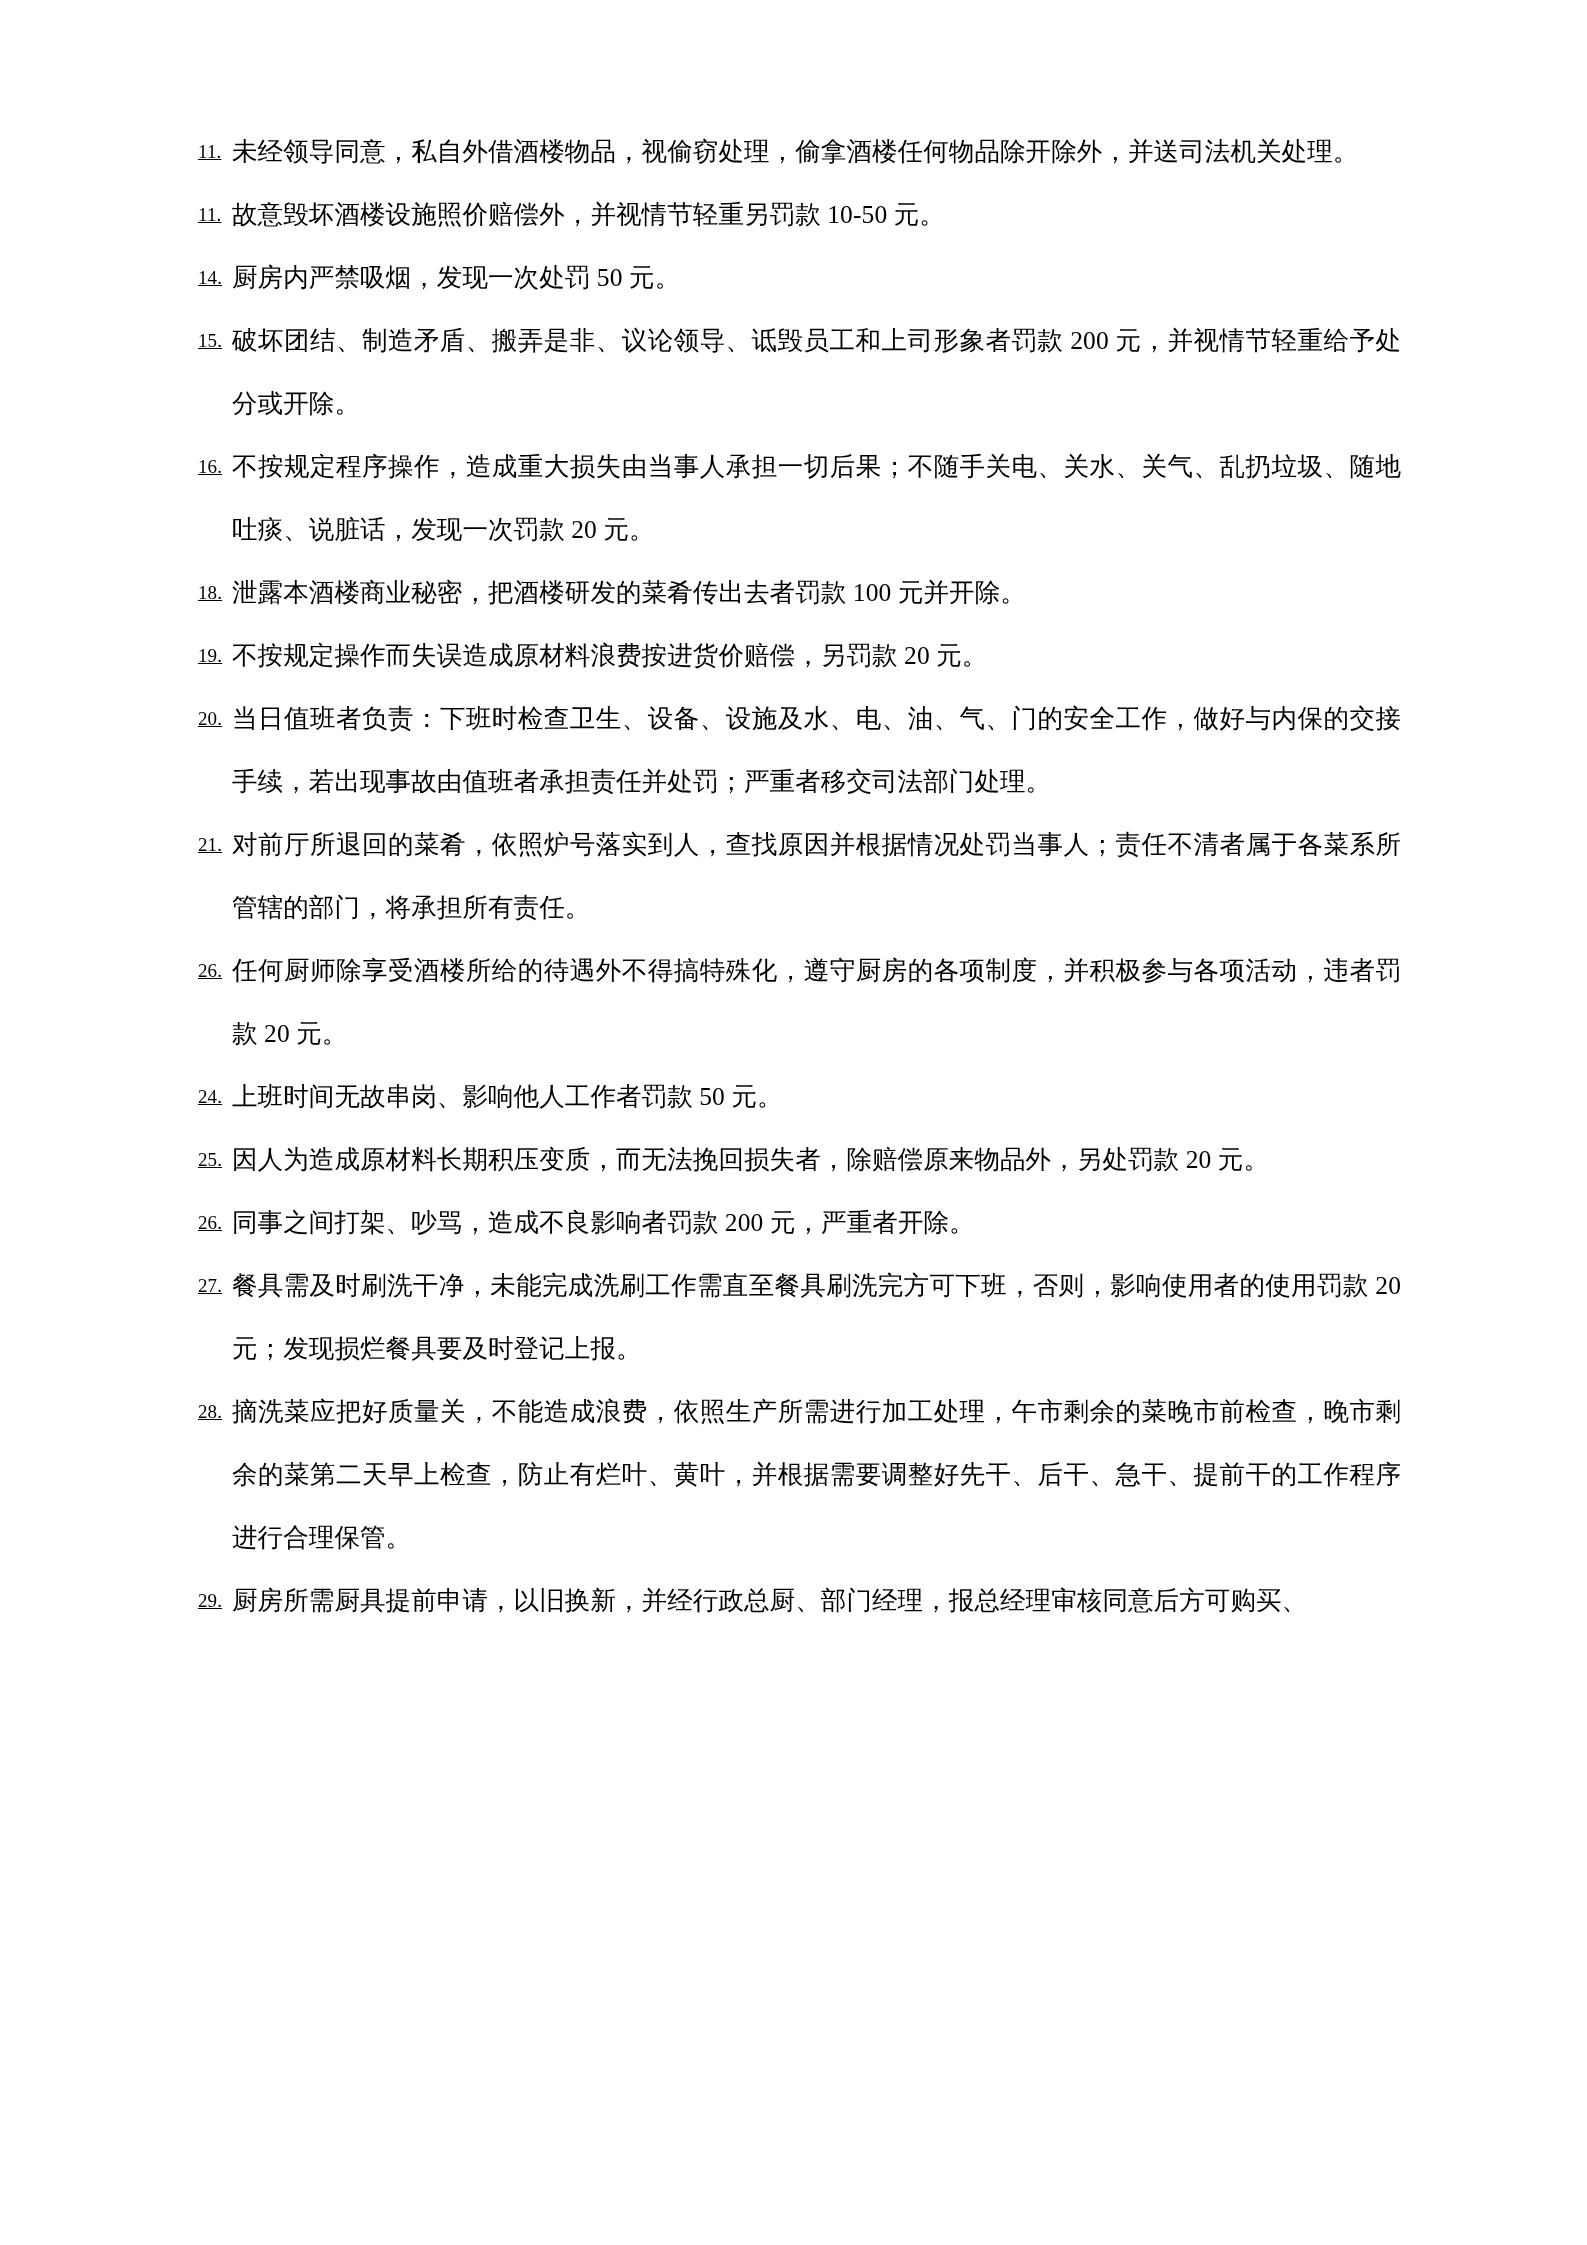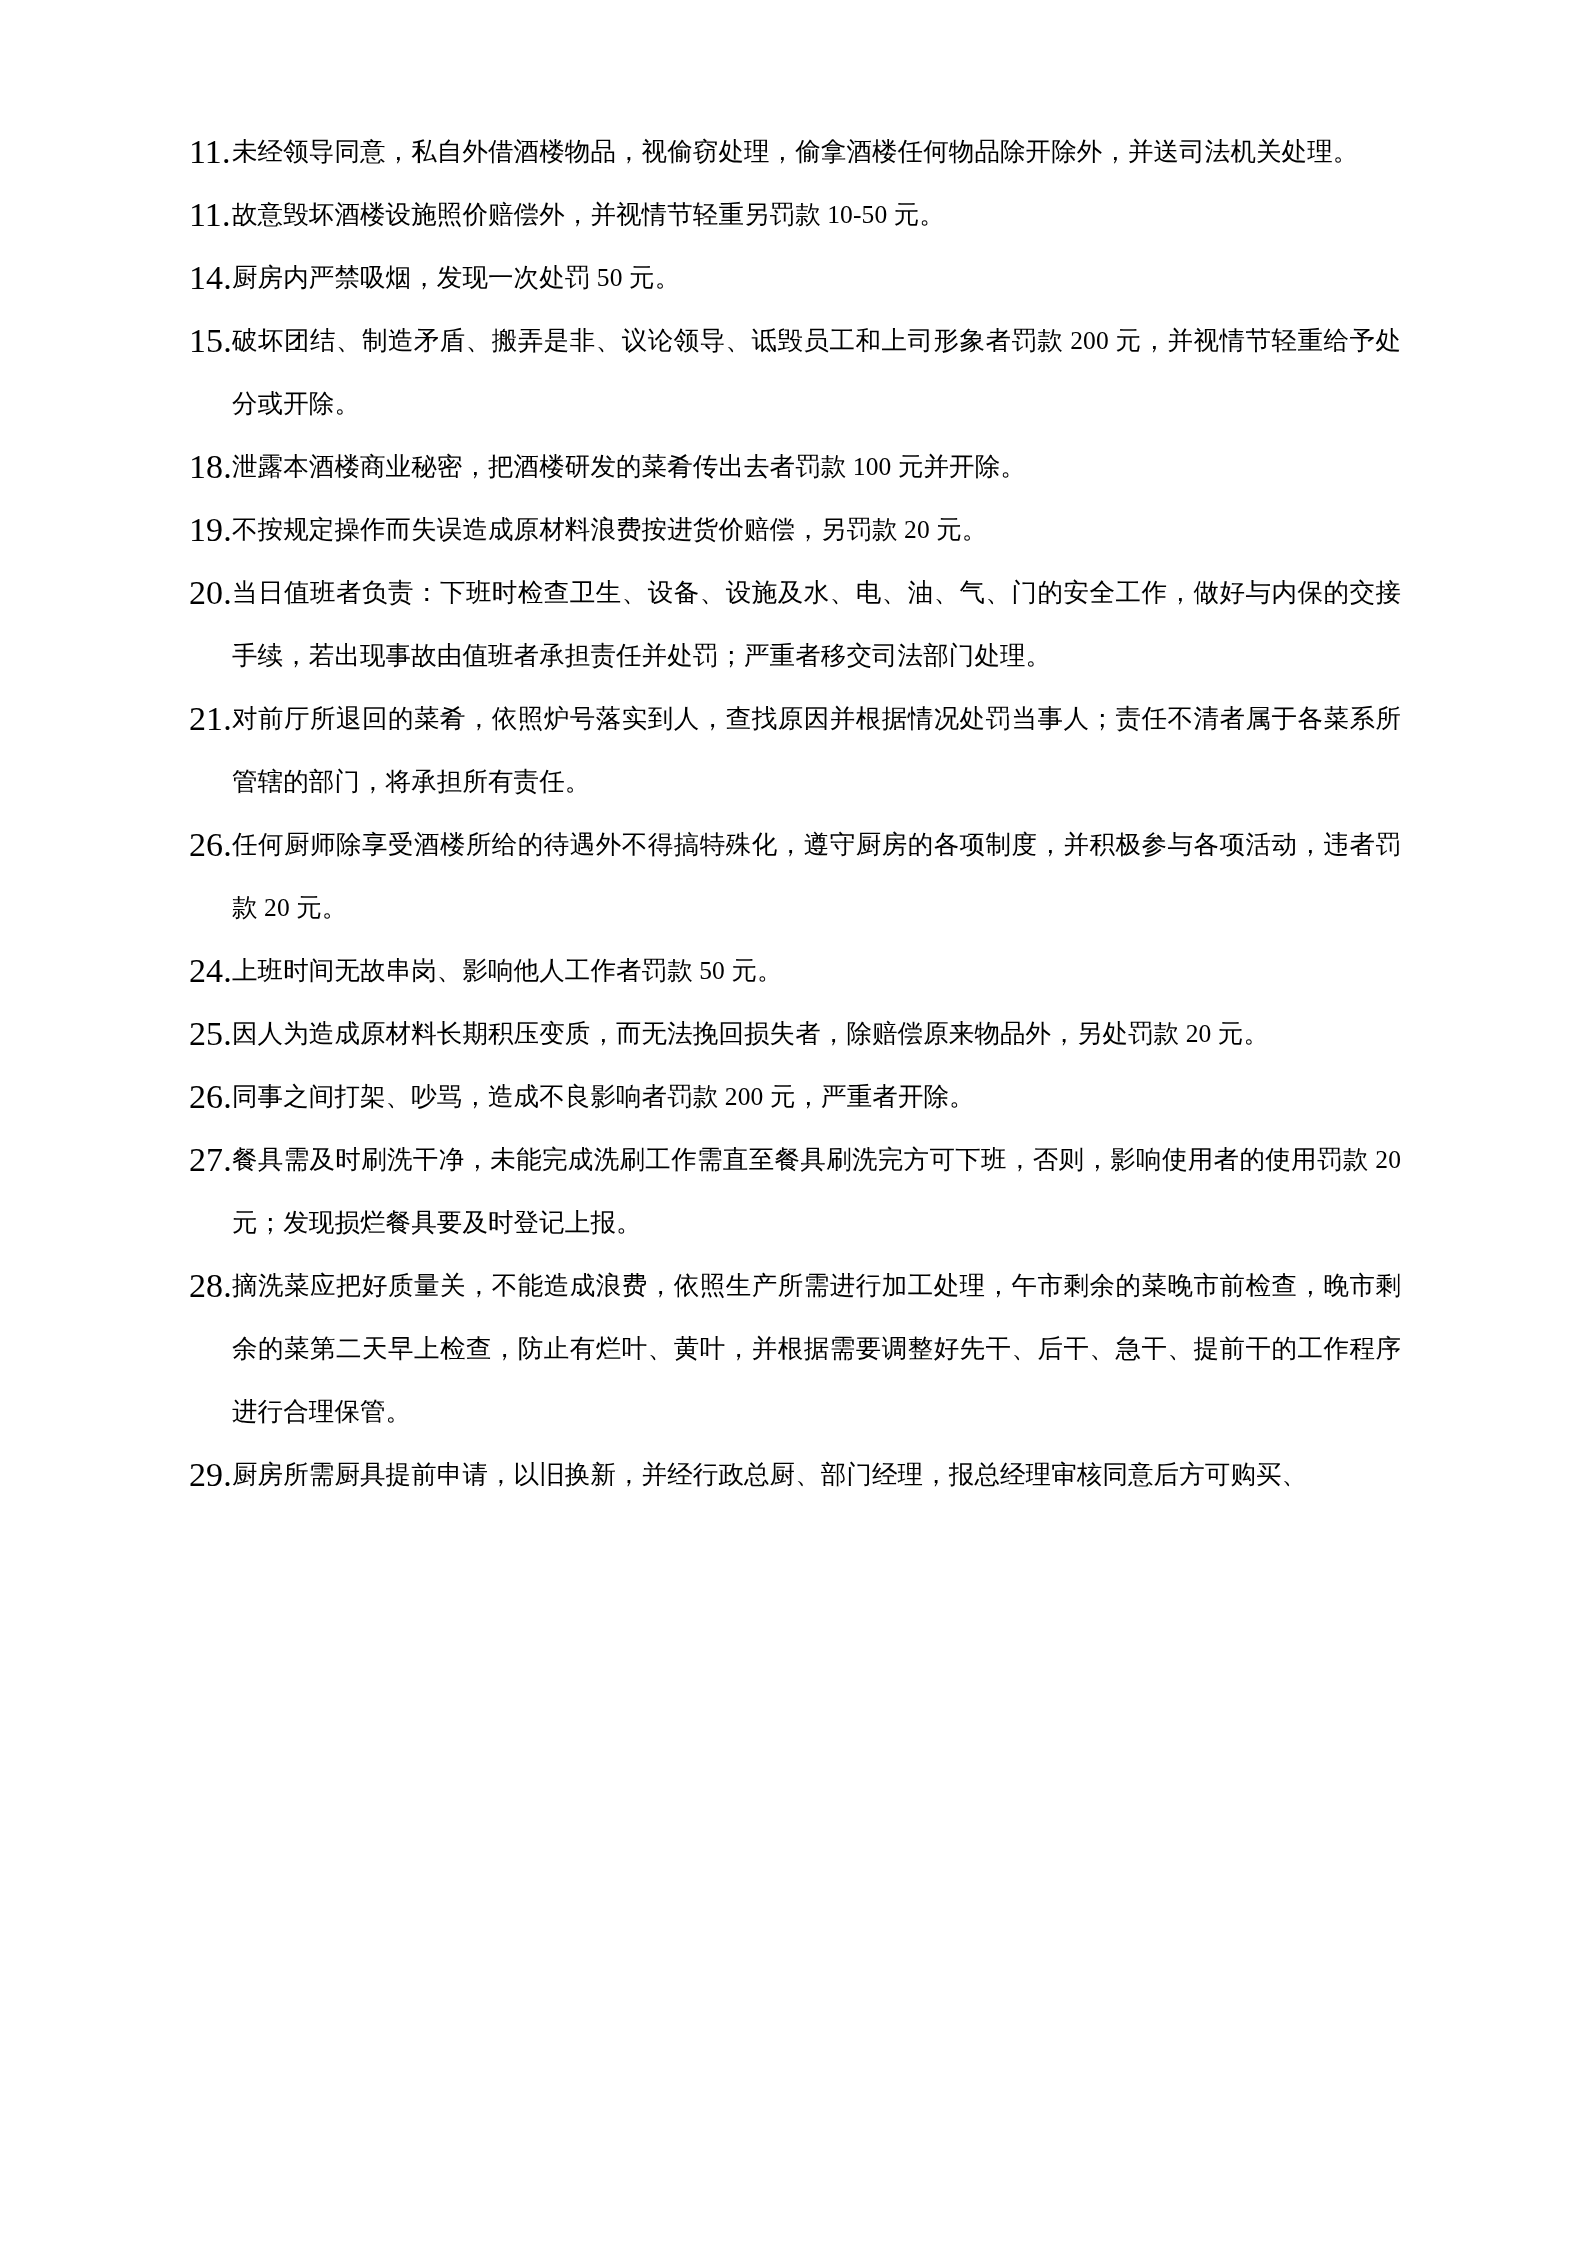--- a/index.html
+++ b/index.html
@@ -34,27 +34,28 @@
     margin: 0 0 0 0;
     font-size: 25.5px;
     line-height: 63px;
     text-align: justify;
     text-justify: inter-ideograph;
     text-align-last: left;
     letter-spacing: 0.1px;
   }
   ol.rules > li .marker {
     position: absolute;
-    left: 3px;
+    left: 12px;
     top: 0;
     width: 42px;
     text-align: left;
-    font-size: 34px;
+    font-size: 19px;
     line-height: 63px;
     white-space: nowrap;
+    text-decoration: underline;
   }
   ol.rules > li .body {
     display: block;
   }
 </style>
 </head>
 <body>
 
 <div class="page">
   <div class="content">
@@ -67,20 +68,24 @@
           <span class="marker">11.</span>
           <span class="body">故意毁坏酒楼设施照价赔偿外，并视情节轻重另罚款 10-50 元。</span>
         </li>
         <li>
           <span class="marker">14.</span>
           <span class="body">厨房内严禁吸烟，发现一次处罚 50 元。</span>
         </li>
         <li>
           <span class="marker">15.</span>
           <span class="body">破坏团结、制造矛盾、搬弄是非、议论领导、诋毁员工和上司形象者罚款 200 元，并视情节轻重给予处分或开除。</span>
+        </li>
+        <li>
+          <span class="marker">16.</span>
+          <span class="body">不按规定程序操作，造成重大损失由当事人承担一切后果；不随手关电、关水、关气、乱扔垃圾、随地吐痰、说脏话，发现一次罚款 20 元。</span>
         </li>
         <li>
           <span class="marker">18.</span>
           <span class="body">泄露本酒楼商业秘密，把酒楼研发的菜肴传出去者罚款 100 元并开除。</span>
         </li>
         <li>
           <span class="marker">19.</span>
           <span class="body">不按规定操作而失误造成原材料浪费按进货价赔偿，另罚款 20 元。</span>
         </li>
         <li>

